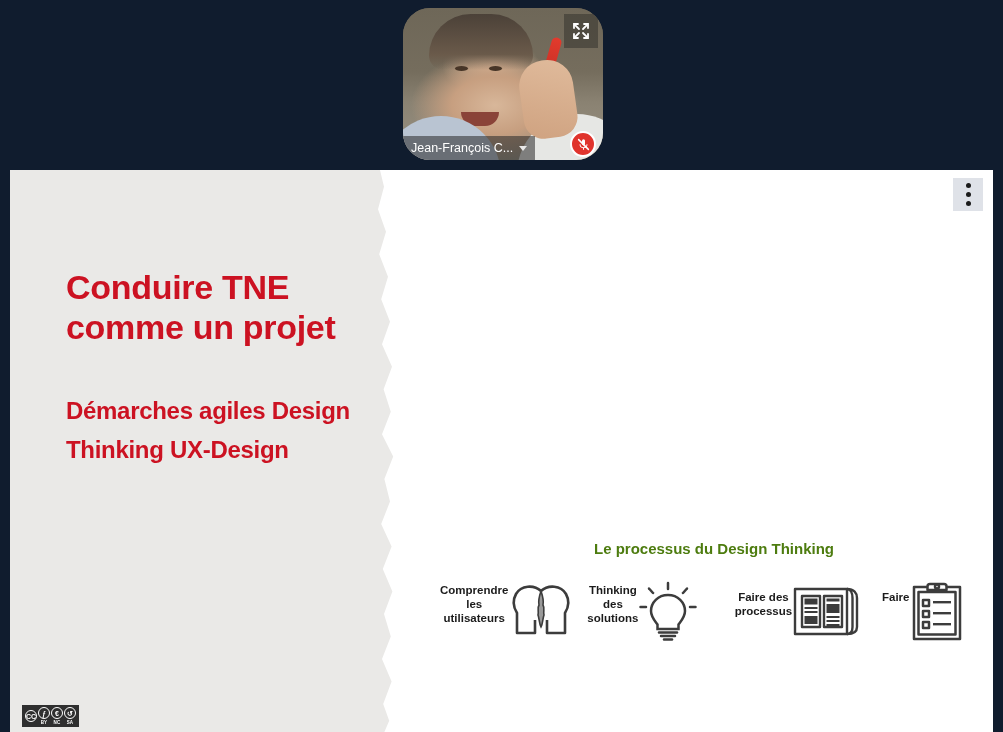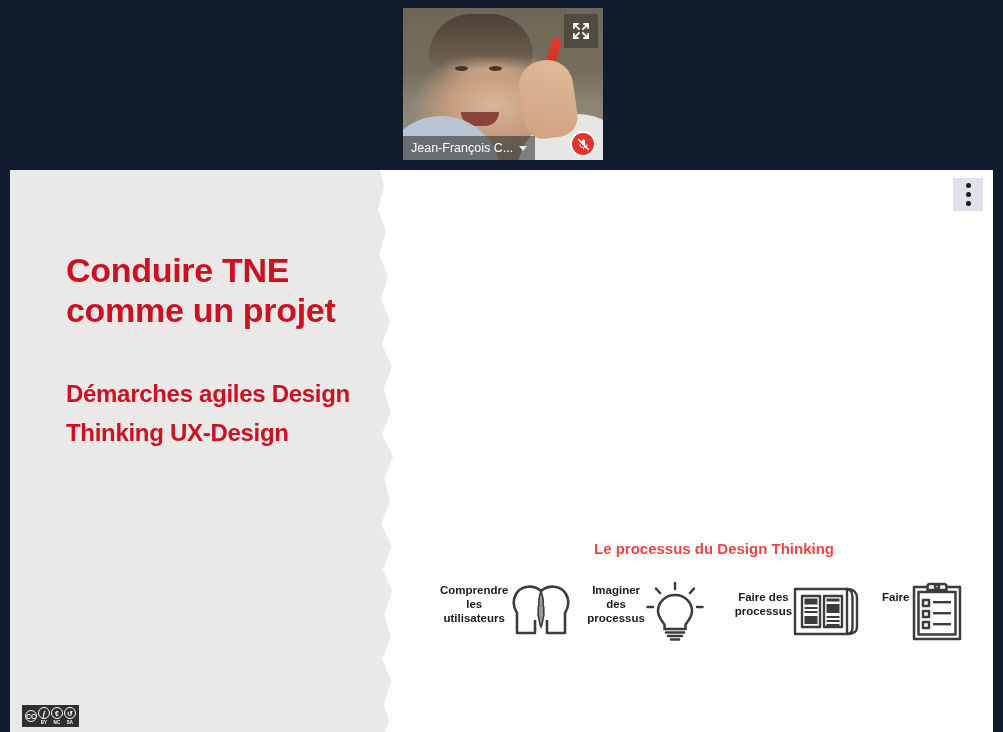--- a/index.html
+++ b/index.html
@@ -7,21 +7,21 @@
     width:1003px; height:732px;
     background:#101c2e;
     font-family:"Liberation Sans", sans-serif;
     overflow:hidden;
   }
   #root { position:relative; width:1003px; height:732px; background:#101c2e; }
 
   
   .video-tile {
     position:absolute; left:403px; top:8px; width:200px; height:152px;
-    overflow:hidden; background:#6b6354;
+    overflow:hidden; background:#6b6354;border-radius:27px;
   }
   .video-bg {
     position:absolute; inset:0;
     background:
       radial-gradient(ellipse 60% 52% at 46% 64%, #d8b79a 0%, #c79f80 36%, rgba(199,159,128,0) 70%),
       radial-gradient(ellipse 34% 26% at 44% 38%, #e3c3a6 0%, rgba(227,195,166,0) 72%),
       linear-gradient(180deg, #6e6758 0%, #756d5d 42%, #8a8272 62%, #9a9384 100%);
   }
   .v-hair {
     position:absolute; left:26px; top:6px; width:104px; height:56px;
@@ -91,21 +91,21 @@
     -webkit-clip-path: polygon(0 0, 92.5% 0, 93.5% 3%, 92% 7%, 94% 11%, 92.3% 15%,
        94.5% 19%, 92.8% 23%, 95% 27%, 93% 31%, 95.5% 35%, 93.4% 39%, 95.2% 43%,
        93% 47%, 95.8% 51%, 93.6% 55%, 95% 59%, 92.8% 63%, 95.4% 67%, 93.2% 71%,
        95.6% 75%, 93.5% 79%, 95.2% 83%, 93% 87%, 95.4% 91%, 93.3% 95%, 94.8% 98%, 93.6% 100%, 0 100%);
     clip-path: polygon(0 0, 92.5% 0, 93.5% 3%, 92% 7%, 94% 11%, 92.3% 15%,
        94.5% 19%, 92.8% 23%, 95% 27%, 93% 31%, 95.5% 35%, 93.4% 39%, 95.2% 43%,
        93% 47%, 95.8% 51%, 93.6% 55%, 95% 59%, 92.8% 63%, 95.4% 67%, 93.2% 71%,
        95.6% 75%, 93.5% 79%, 95.2% 83%, 93% 87%, 95.4% 91%, 93.3% 95%, 94.8% 98%, 93.6% 100%, 0 100%);
   }
   .title-block {
-    position:absolute; left:56px; top:80px; width:330px;
+    position:absolute; left:56px; top:97px; width:330px;
     color:#cc1222; font-weight:bold; letter-spacing:-0.3px;
   }
   .t-main { font-size:34px; line-height:40px; }
   .t-sub  { font-size:24px; line-height:39px; margin-top:44px; }
 
   .cc-badge {
     position:absolute; left:12px; bottom:5px; width:57px; height:22px;
     background:#2f2f2f; display:flex; align-items:center; justify-content:center; gap:1px;
     padding:0 2px;
   }
@@ -113,21 +113,21 @@
     width:12px; height:12px; border-radius:50%; border:1.3px solid #fff;
     display:flex; align-items:center; justify-content:center;
     color:#fff; font-size:7px; font-weight:bold; line-height:1;
   }
   .cc-cell { display:flex; flex-direction:column; align-items:center; }
   .cc-sub { color:#fff; font-size:4.5px; font-weight:bold; margin-top:0.5px; letter-spacing:0.2px; }
 
   
   .dt-title {
     position:absolute; left:424px; top:370px; width:560px; text-align:center;
-    font-size:15px; font-weight:bold; color:#ef4444;
+    font-size:15px; font-weight:bold; color:#4d7c0f;
   }
   .steps {
     position:absolute; left:430px; top:395px; width:550px;
     display:flex; justify-content:space-between;
   }
   .step { width:108px; display:flex; align-items:center; }
   .step-label {
     font-size:11.5px; font-weight:bold; color:#1b1b1b; text-align:center;
     line-height:14px; min-height:28px;
   }
@@ -228,21 +228,21 @@
               <path d="M33 8 C40 1.5 53 2 58 11 C62.5 19 59.5 26 57 30 L57 50 L39 50 L39 37"></path>
             </g>
             <path d="M33 8 C31 14 30 18 31 22 C29 25 31 28 30 32 C31.5 36 31 40 33 44
                      C35 40 34.5 36 36 32 C35 28 37 25 35 22 C36 18 35 14 33 8 Z" fill="#9a9a9a" stroke="#3c3c3c" stroke-width="1.6"></path>
           </svg>
         </div>
       </div>
 
 
       <div class="step">
-        <div class="step-label">Imaginer des processus</div>
+        <div class="step-label">Thinking des solutions</div>
         <div class="step-icon">
           <svg width="60" height="62" viewBox="0 0 60 62">
             <g fill="none" stroke="#3c3c3c" stroke-width="2.5" stroke-linecap="round">
               <path d="M30 14 C20 14 13 21.5 13 30 C13 36 17 40 19.5 43.5 L19.5 48 L40.5 48 L40.5 43.5
                        C43 40 47 36 47 30 C47 21.5 40 14 30 14 Z"></path>
               <path d="M21 51.5 H39"></path>
               <path d="M23 55 H37"></path>
               <path d="M26 58.5 H34"></path>
               <path d="M30 8 V2"></path>
               <path d="M15 12 L11 7.5"></path>

